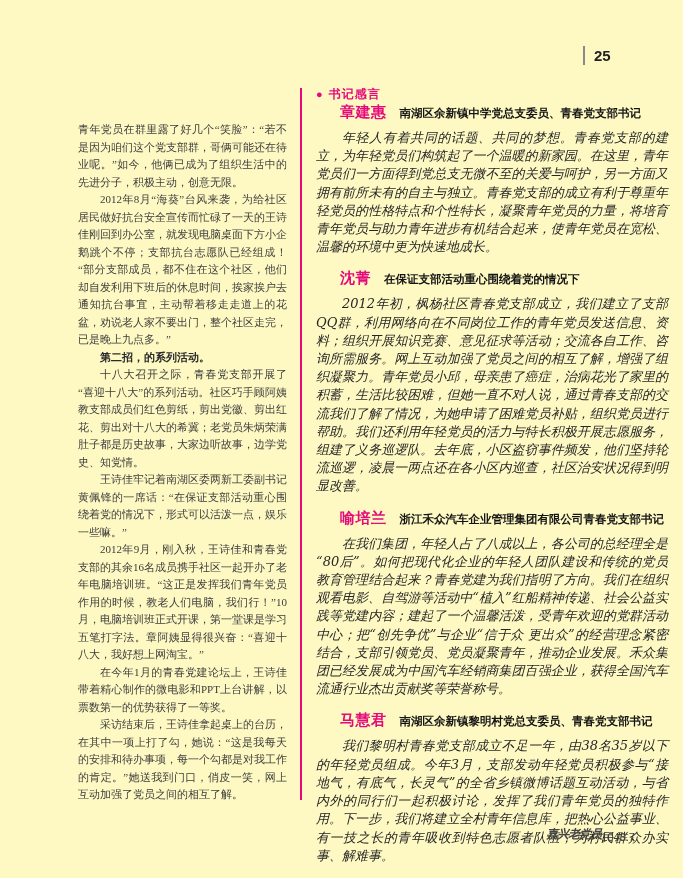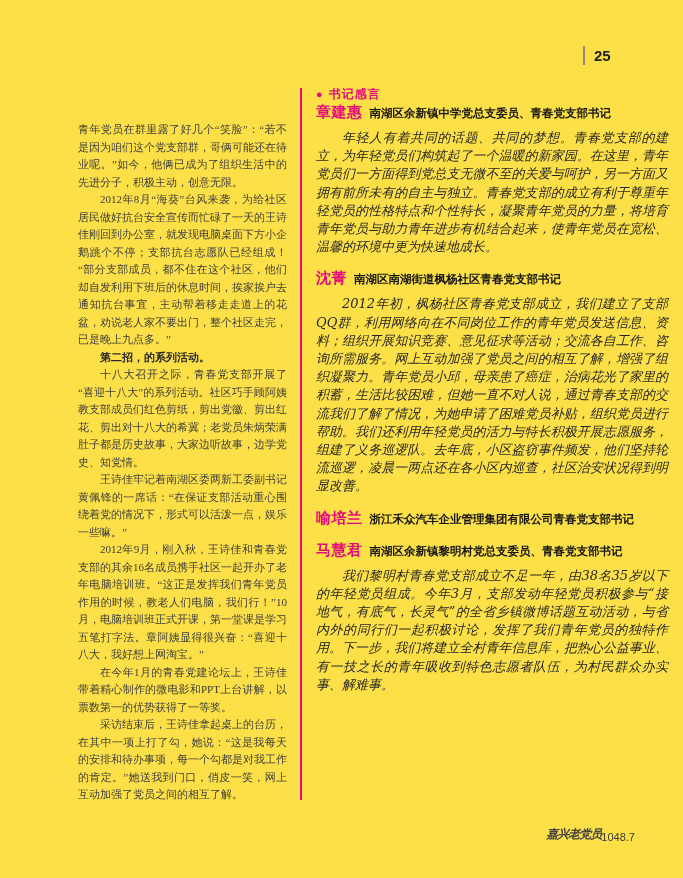--- a/index.html
+++ b/index.html
@@ -4,21 +4,21 @@
 <style>
   html,body{margin:0;padding:0;}
   body{
     width:683px;height:878px;
     background:#ffffff;
     position:relative;
     overflow:hidden;
     font-family:"Liberation Sans", sans-serif;
     -webkit-font-smoothing:antialiased;
   }
-  .page{position:absolute;inset:0;background:#fde047;}
+  .page{position:absolute;inset:0;background:#fef9c3;}
 
   
   .page-num{
     position:absolute;top:46px;left:583px;
     border-left:2px solid #8a8a8a;
     padding-left:9px;line-height:19px;
     font-size:15px;font-weight:bold;color:#222;
   }
 
   
@@ -45,21 +45,21 @@
   }
   .tag .dot{font-size:11px;line-height:1;}
   .main-title{
     margin:16px 0 20px 0;
     text-align:center;
     font-size:20px;font-weight:bold;color:#1a1a1a;
     letter-spacing:1.5px;
     font-family:"Liberation Sans", sans-serif;
   }
   .entry{margin-bottom:13px;}
-  .entry-head{display:flex;align-items:baseline;gap:7px;margin-bottom:7px;}
+  .entry-head{display:flex;align-items:baseline;gap:13px;margin-bottom:7px;margin-left:24px;}
   .entry-name{font-size:15px;font-weight:bold;letter-spacing:0.5px;}
   .entry-role{font-size:11.5px;font-weight:bold;color:#141414;}
   .entry-body{
     margin:0;text-indent:2em;text-align:justify;
     font-size:13px;line-height:18.2px;color:#262626;
     font-family:"DejaVu Serif", serif;
     font-style:italic;
   }
 
   
@@ -103,29 +103,30 @@
         <div class="entry">
           <div class="entry-head">
             <span class="entry-name" style="color: rgb(228, 10, 123);">章建惠</span>
             <span class="entry-role">南湖区余新镇中学党总支委员、青春党支部书记</span>
           </div>
           <p class="entry-body">年轻人有着共同的话题、共同的梦想。青春党支部的建立，为年轻党员们构筑起了一个温暖的新家园。在这里，青年党员们一方面得到党总支无微不至的关爱与呵护，另一方面又拥有前所未有的自主与独立。青春党支部的成立有利于尊重年轻党员的性格特点和个性特长，凝聚青年党员的力量，将培育青年党员与助力青年进步有机结合起来，使青年党员在宽松、温馨的环境中更为快速地成长。</p>
         </div>
         <div class="entry">
           <div class="entry-head">
             <span class="entry-name" style="color: rgb(228, 10, 123);">沈菁</span>
-            <span class="entry-role">南湖区南湖街道枫杨社区青春党支部书记</span>
+            <span class="entry-role">在保证支部活动重心围绕着党的情况下</span>
           </div>
           <p class="entry-body">2012年初，枫杨社区青春党支部成立，我们建立了支部QQ群，利用网络向在不同岗位工作的青年党员发送信息、资料；组织开展知识竞赛、意见征求等活动；交流各自工作、咨询所需服务。网上互动加强了党员之间的相互了解，增强了组织凝聚力。青年党员小邱，母亲患了癌症，治病花光了家里的积蓄，生活比较困难，但她一直不对人说，通过青春支部的交流我们了解了情况，为她申请了困难党员补贴，组织党员进行帮助。我们还利用年轻党员的活力与特长积极开展志愿服务，组建了义务巡逻队。去年底，小区盗窃事件频发，他们坚持轮流巡逻，凌晨一两点还在各小区内巡查，社区治安状况得到明显改善。</p>
         </div>
         <div class="entry">
           <div class="entry-head">
             <span class="entry-name" style="color: rgb(228, 10, 123);">喻培兰</span>
             <span class="entry-role">浙江禾众汽车企业管理集团有限公司青春党支部书记</span>
           </div>
+          <p class="entry-body">在我们集团，年轻人占了八成以上，各公司的总经理全是“80后”。如何把现代化企业的年轻人团队建设和传统的党员教育管理结合起来？青春党建为我们指明了方向。我们在组织观看电影、自驾游等活动中“植入”红船精神传递、社会公益实践等党建内容；建起了一个温馨活泼，受青年欢迎的党群活动中心；把“创先争优”与企业“信于众 更出众”的经营理念紧密结合，支部引领党员、党员凝聚青年，推动企业发展。禾众集团已经发展成为中国汽车经销商集团百强企业，获得全国汽车流通行业杰出贡献奖等荣誉称号。</p>
         </div>
         <div class="entry">
           <div class="entry-head">
             <span class="entry-name" style="color: rgb(228, 10, 123);">马慧君</span>
             <span class="entry-role">南湖区余新镇黎明村党总支委员、青春党支部书记</span>
           </div>
           <p class="entry-body">我们黎明村青春党支部成立不足一年，由38名35岁以下的年轻党员组成。今年3月，支部发动年轻党员积极参与“接地气，有底气，长灵气”的全省乡镇微博话题互动活动，与省内外的同行们一起积极讨论，发挥了我们青年党员的独特作用。下一步，我们将建立全村青年信息库，把热心公益事业、有一技之长的青年吸收到特色志愿者队伍，为村民群众办实事、解难事。</p>
         </div>
       </div>
   </div>

